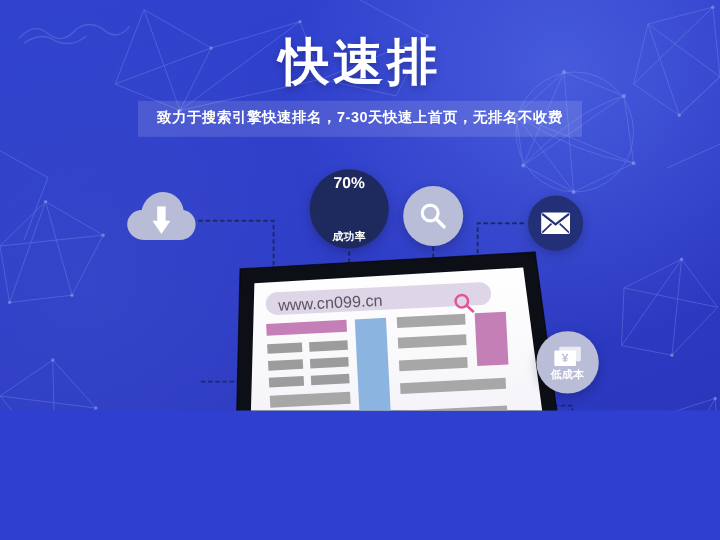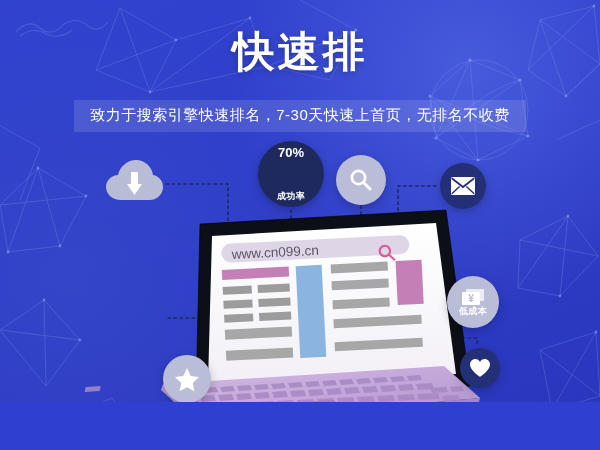--- a/index.html
+++ b/index.html
@@ -6,21 +6,21 @@
   html, body { width:600px; height:450px; overflow:hidden; }
   body {
     font-family: "Liberation Sans", "DejaVu Sans", sans-serif;
     background:#2f3fcf;
     position:relative;
   }
 
   
   #stage {
     position:absolute; inset:0;
-    width:600px; height:402px;
+    width:600px; height:342px;
     background:
       radial-gradient(circle at 78% 18%, rgba(90,115,235,.55) 0%, rgba(90,115,235,0) 42%),
       radial-gradient(circle at 12% 70%, rgba(60,80,200,.45) 0%, rgba(60,80,200,0) 45%),
       linear-gradient(160deg, #3043cf 0%, #2f3dc9 45%, #2a37bd 100%);
     overflow:hidden;
   }
   #netbg { position:absolute; inset:0; width:600px; height:450px; pointer-events:none; }
 
   
   .header { position:absolute; top:0; left:0; width:600px; text-align:center; }
@@ -31,46 +31,45 @@
     font-weight:bold;
     letter-spacing:3px;
     line-height:1.05;
     text-shadow:0 2px 6px rgba(0,0,0,.25);
   }
   .sub-wrap { margin-top:10px; display:flex; justify-content:center; }
   .subtitle {
     display:inline-block;
     background:rgba(255,255,255,.13);
     color:#ffffff;
-    font-size:15px;
-    font-weight:normal;
+    font-size:12px;
+    font-weight:bold;
     letter-spacing:.5px;
     padding:6px 16px 7px;
-    margin-top:16px;
   }
 
   
   #laptop { position:absolute; left:0; top:0; width:600px; height:450px; pointer-events:none; }
 
   
   .badge {
     position:absolute;
     border-radius:50%;
     display:flex;
     flex-direction:column;
     align-items:center;
     justify-content:center;
     color:#fff;
     box-shadow:0 3px 10px rgba(0,0,0,.22);
   }
   .badge.dark   { background:#1e2a5e;gap:32px; }
   .badge.light  { background:#b9bdd8; }
   .badge.navy   { background:#233077; }
   .badge .b-ico { display:flex; align-items:center; justify-content:center; }
-  .badge .b-lab { font-size:9px; font-weight:bold; line-height:1; margin-top:2px; letter-spacing:.3px;font-family:Liberation Mono, monospace; }
+  .badge .b-lab { font-size:9px; font-weight:bold; line-height:1; margin-top:2px; letter-spacing:.3px; }
   .badge .b-val { font-size:13px; font-weight:bold; line-height:1; }
   .badge.light .b-lab { color:#ffffff; }
 
   
   #b-cloud    { left:104px; top:158px; width:60px; height:46px; border-radius:0; background:none; box-shadow:none; }
   #b-success  { left:258px; top:141px; width:66px; height:66px; }
   #b-search   { left:336px; top:155px; width:50px; height:50px; }
   #b-mail     { left:440px; top:163px; width:46px; height:46px; }
   #b-weight   { left:419px; top:219px; width:60px; height:60px; }
   #b-cost     { left:447px; top:276px; width:52px; height:52px; }

